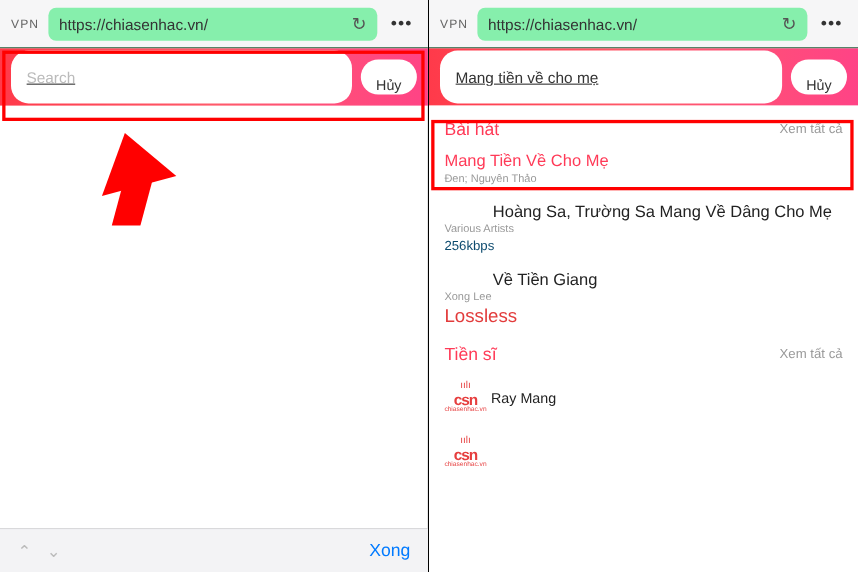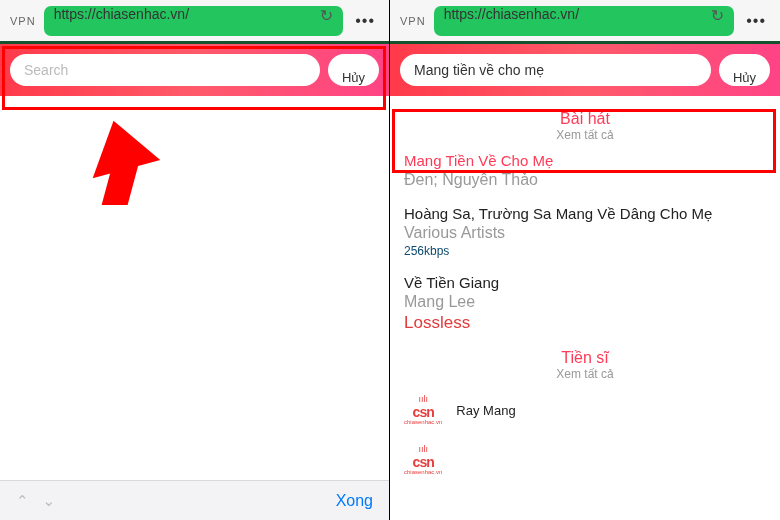--- a/index.html
+++ b/index.html
@@ -21,33 +21,34 @@
     .pane-left { border-right: 1px solid #000; }
 
     
     .browser-bar {
       height: 44px;
       background: #f6f6f7;
       display: flex;
       align-items: center;
       padding: 0 10px;
       gap: 8px;
-      border-bottom: 3px solid #14532d;
+      border-bottom: 1px solid #14532d;
     }
     .vpn-label {
       font-size: 11px;
       color: #666;
       letter-spacing: 1px;
     }
     .url-box {
       flex: 1;
       height: 30px;
-      background: #22c55e;
+      background: #86efac;
       border-radius: 7px;
       display: flex;
+      align-items: center;
       padding: 0 10px;
       font-size: 14px;
       color: #333;
       justify-content: space-between;
     }
     .refresh-icon { color: #555; font-size: 16px; }
     .more-icon {
       color: #333;
       font-size: 16px;
       letter-spacing: 1px;
@@ -58,27 +59,28 @@
     .search-bar {
       height: 52px;
       background: linear-gradient(90deg, #ff3a4a 0%, #ff5a6a 50%, #ff4386 100%);
       display: flex;
       align-items: center;
       padding: 0 10px;
       gap: 8px;
     }
     .search-input {
       flex: 1;
-      height: 32px;
+      height: 48px;
       border: none;
       border-radius: 16px;
       padding: 0 14px;
       font-size: 14px;
       color: #333;
       outline: none;
+      text-decoration: underline;
     }
     .search-input::placeholder { color: #bbb; }
     .cancel-btn {
       height: 30px;
       padding: 16px 14px;
       border: none;
       border-radius: 16px;
       background: #fff;
       font-size: 13px;
       color: #333;
@@ -131,42 +133,41 @@
       border-right: 35px solid transparent;
       border-bottom: 50px solid #ff0000;
       transform: rotate(-15deg);
     }
 
     
     .results { flex: 1; overflow: hidden; background: #fff; }
     .section-header {
       display: flex;
       justify-content: space-between;
-      align-items: center;
+      align-items: flex-start;
       padding: 14px 14px 4px;
-      flex-direction: column;
     }
     .section-title { font-size: 16px; color: #ff3a57; }
     .see-all { font-size: 12px; color: #999; }
     .result-item { padding: 6px 14px 10px; }
     .result-title {
       font-size: 15px;
       color: #ff3a57;
       margin-bottom: 2px;
     }
-    .result-title-dark { color: #222; font-size: 15px; }
-    .result-sub { font-size: 16px; color: #999; margin-top: 2px; }
+    .result-title-dark { color: #222; font-size: 15px; margin-left: 44px; }
+    .result-sub { font-size: 10px; color: #999; margin-top: 2px; }
     .bitrate { font-size: 12px; color: #0c4a6e; margin-top: 2px; }
     .lossless { font-size: 17px; color: #e23b3b; margin-top: 2px; }
 
     .artist-section { padding-top: 6px; }
     .artist-row {
       display: flex;
       align-items: center;
-      gap: 14px;
+      gap: 4px;
       padding: 10px 14px;
     }
     .csn-logo {
       display: flex;
       flex-direction: column;
       align-items: center;
       line-height: 1;
     }
     .csn-text {
       font-size: 14px;
@@ -255,21 +256,21 @@
     </div>
 
     <div class="result-item">
       <div class="result-title-dark">Hoàng Sa, Trường Sa Mang Về Dâng Cho Mẹ</div>
       <div class="result-sub">Various Artists</div>
       <div class="bitrate">256kbps</div>
     </div>
 
     <div class="result-item">
       <div class="result-title-dark">Về Tiền Giang</div>
-      <div class="result-sub">Mang Lee</div>
+      <div class="result-sub">Xong Lee</div>
       <div class="lossless">Lossless</div>
     </div>
 
     <div class="section-header artist-section">
       <span class="section-title">Tiền sĩ</span>
       <span class="see-all">Xem tất cả</span>
     </div>
 
     <div class="artist-row">
       <div class="csn-logo">

